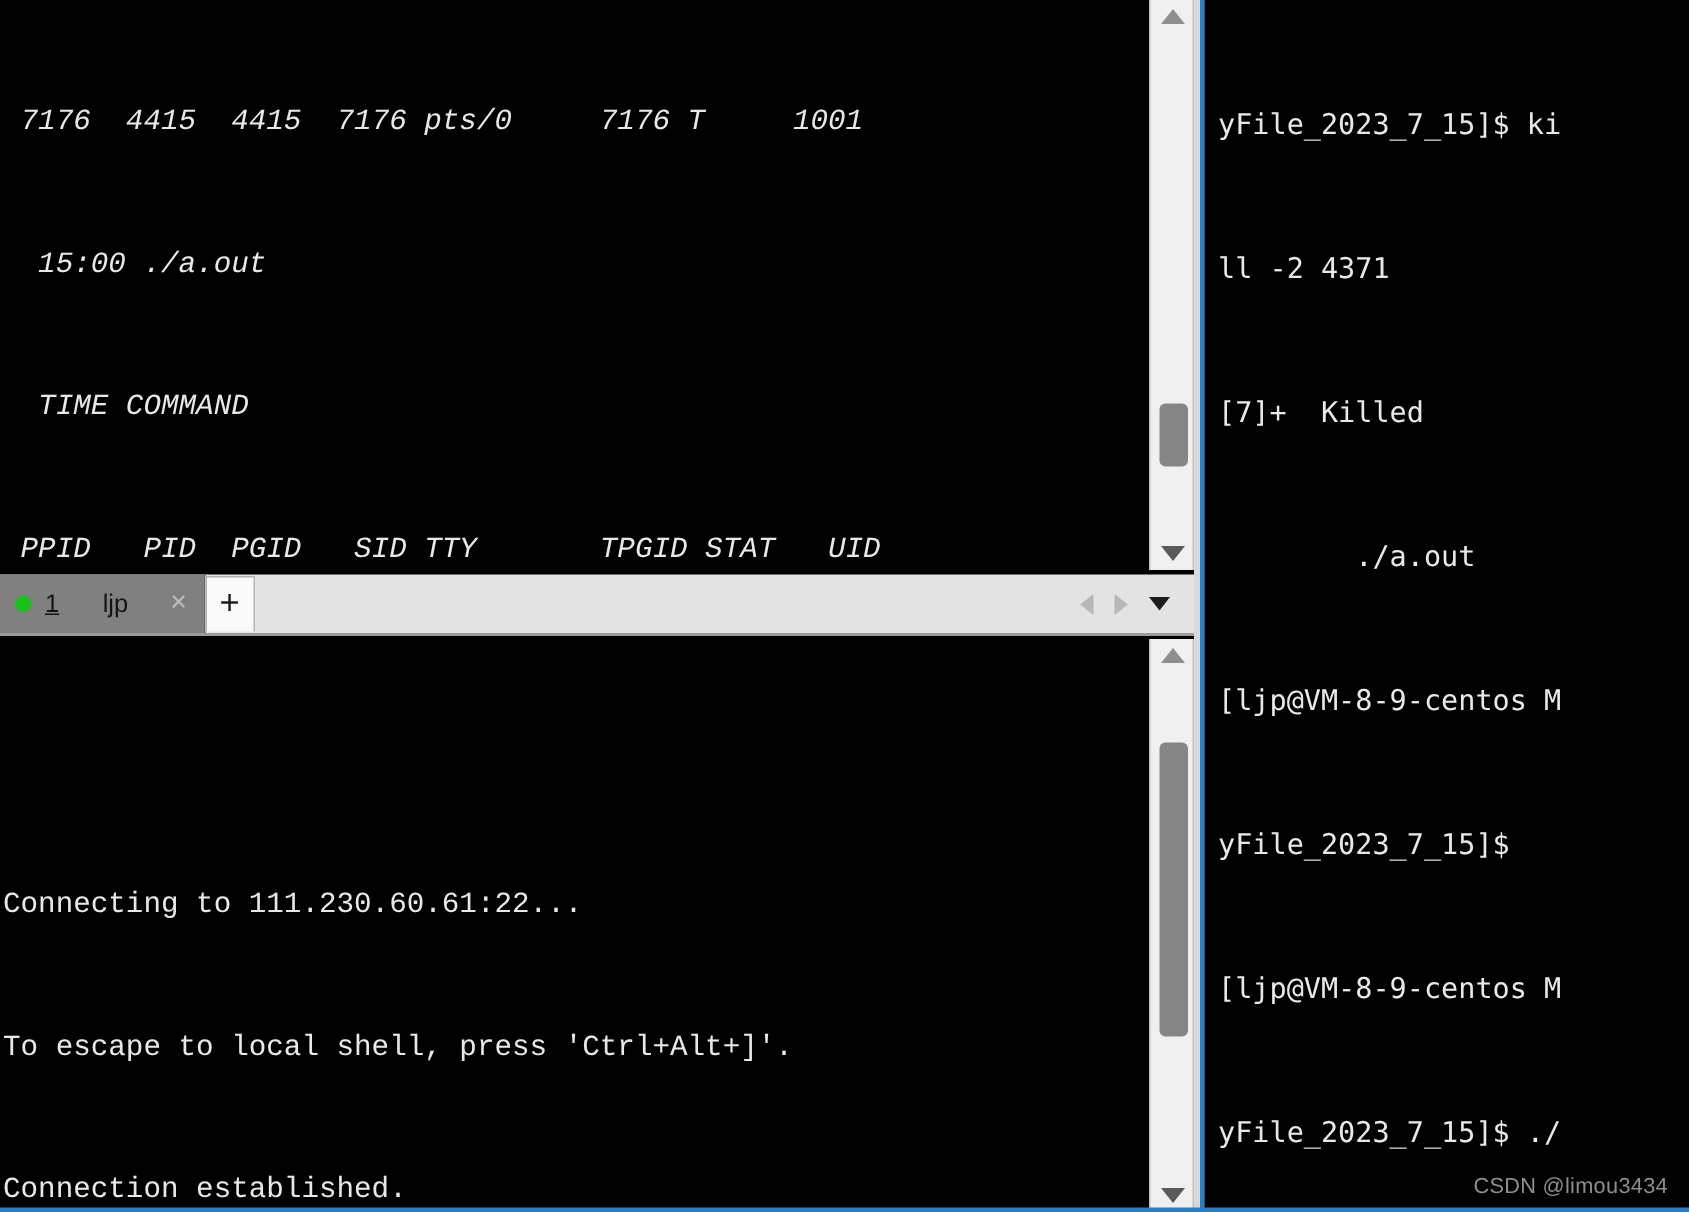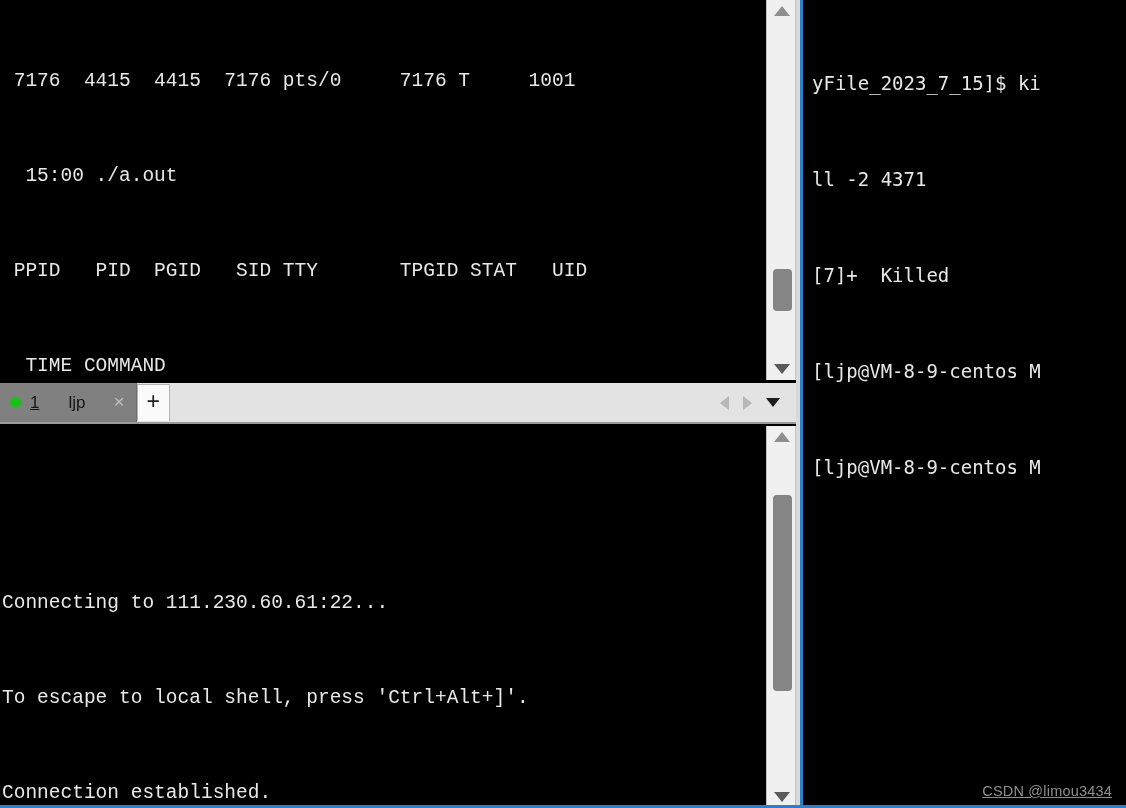--- a/index.html
+++ b/index.html
@@ -35,20 +35,21 @@
     left: 0; top: 0;
     width: 802px; height: 808px;
   }
 
   
   #pane-top {
     position: absolute;
     left: 0; top: 0;
     width: 802px; height: 380px;
     background: #be185d;
+    font-style: italic;
   }
   #pane-top-text {
     position: absolute;
     left: 0; top: 0;
     width: 766px; height: 380px;
     padding: 3px 0 0 2px;
   }
 
   
   #tabbar {
@@ -191,42 +192,41 @@
   #sbar-bottom { left: 766px; top: 426px; height: 382px; }
 
   
   #watermark {
     position: absolute;
     right: 14px; bottom: 9px;
     font-family: "Liberation Sans", sans-serif;
     font-size: 14.5px;
     color: #8e8e8e;
     letter-spacing: .2px;
-    text-decoration: underline;
   }
   #bottom-edge {
     position: absolute;
     left: 0; bottom: 0;
     width: 1126px; height: 3px;
     background: #2a7fc9;
   }
 </style>
 </head>
 <body>
 
 <div id="app">
 
   <div id="left-col">
 
     <div id="pane-top">
       <div id="pane-top-text" class="term">
         <div class="ln"> 7176  4415  4415  7176 pts/0     7176 T     1001</div>
         <div class="ln">  15:00 ./a.out</div>
+        <div class="ln">  TIME COMMAND</div>
         <div class="ln"> PPID   PID  PGID   SID TTY       TPGID STAT   UID</div>
-        <div class="ln">  TIME COMMAND</div>
         
         
         
         
         
         
         
       </div>
     </div>
 
@@ -287,22 +287,25 @@
 
   <div id="divider">
       <div class="blue"></div>
     </div>
 
   <div id="pane-right">
     <div id="pane-right-text">
       <div class="ln">yFile_2023_7_15]$ ki</div>
       <div class="ln">ll -2 4371</div>
       <div class="ln">[7]+  Killed</div>
+      <div class="ln">        ./a.out</div>
       <div class="ln">[ljp@VM-8-9-centos M</div>
+      <div class="ln">yFile_2023_7_15]$</div>
       <div class="ln">[ljp@VM-8-9-centos M</div>
+      <div class="ln">yFile_2023_7_15]$ ./</div>
       
       
       
       
       
       
     </div>
   </div>
 
   <div id="watermark">CSDN @limou3434</div>

